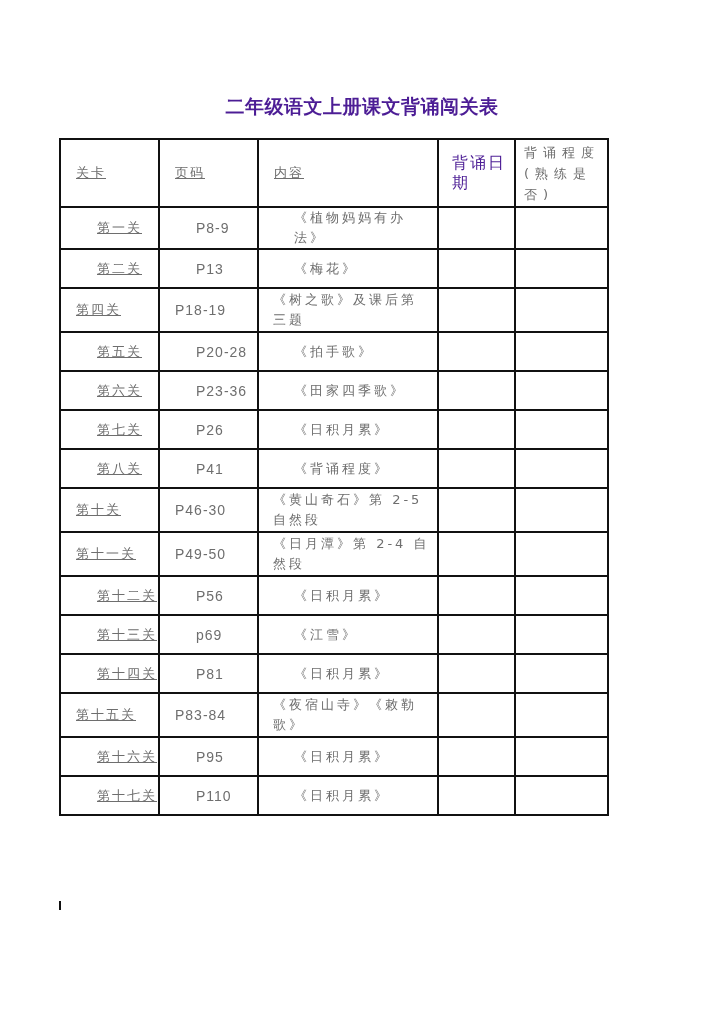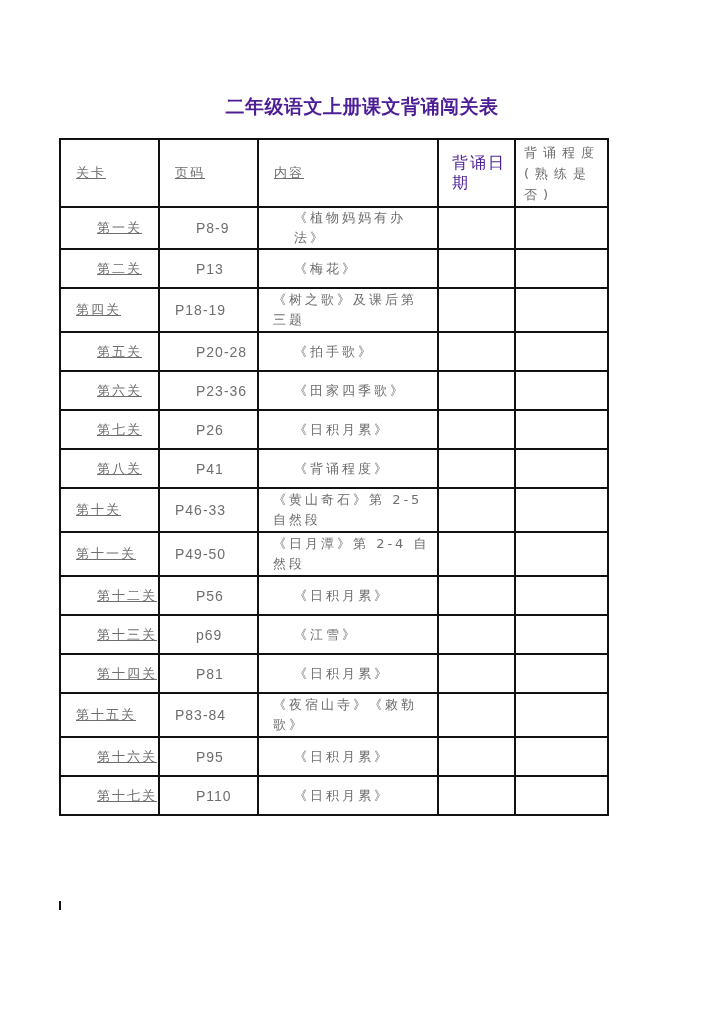--- a/index.html
+++ b/index.html
@@ -171,21 +171,21 @@
         </td>
         <td>
           <div class="cell"></div>
         </td>
       </tr>
       <tr class="r2">
         <td>
           <div class="cell">第十关</div>
         </td>
         <td>
-          <div class="pg">P46-33</div>
+          <div class="pg">P46-30</div>
         </td>
         <td>
           <div class="content">《黄山奇石》第 2-5 自然段</div>
         </td>
         <td>
           <div class="cell"></div>
         </td>
         <td>
           <div class="cell"></div>
         </td>

